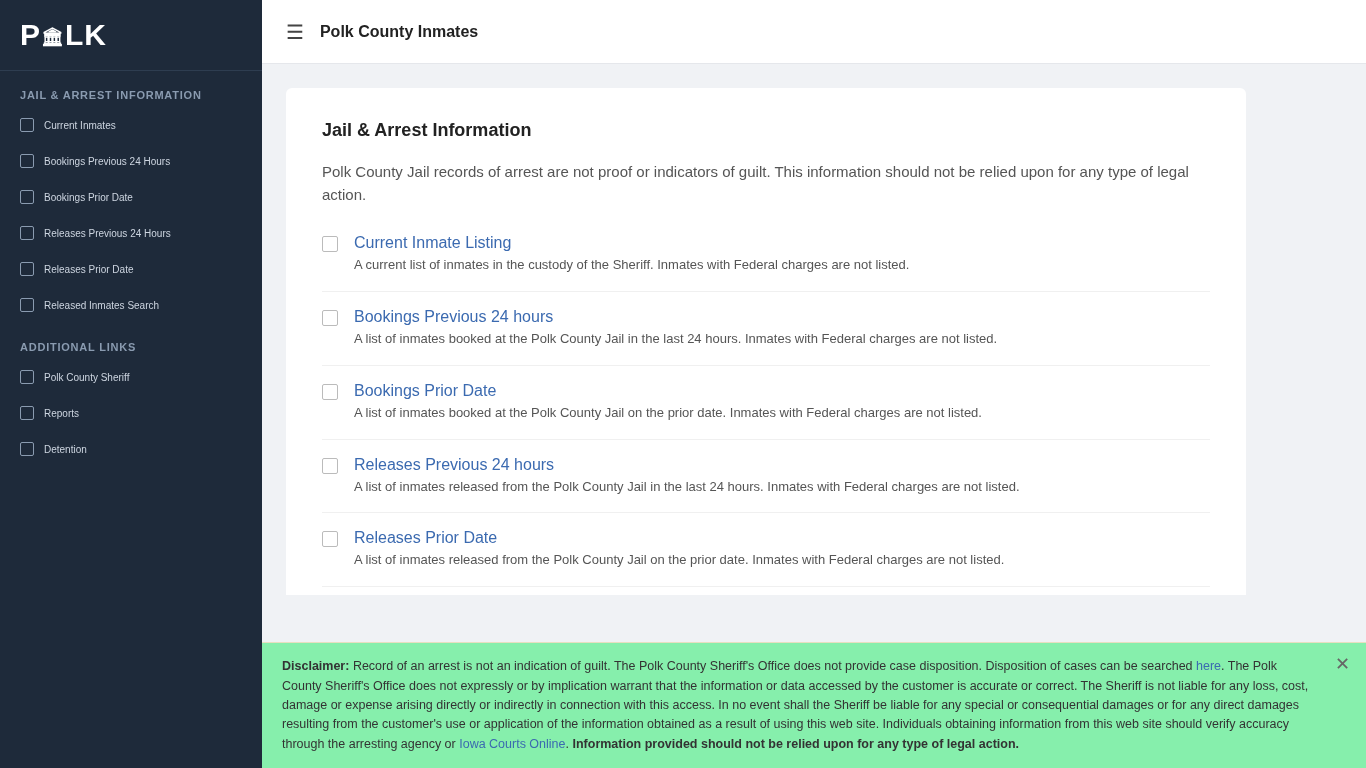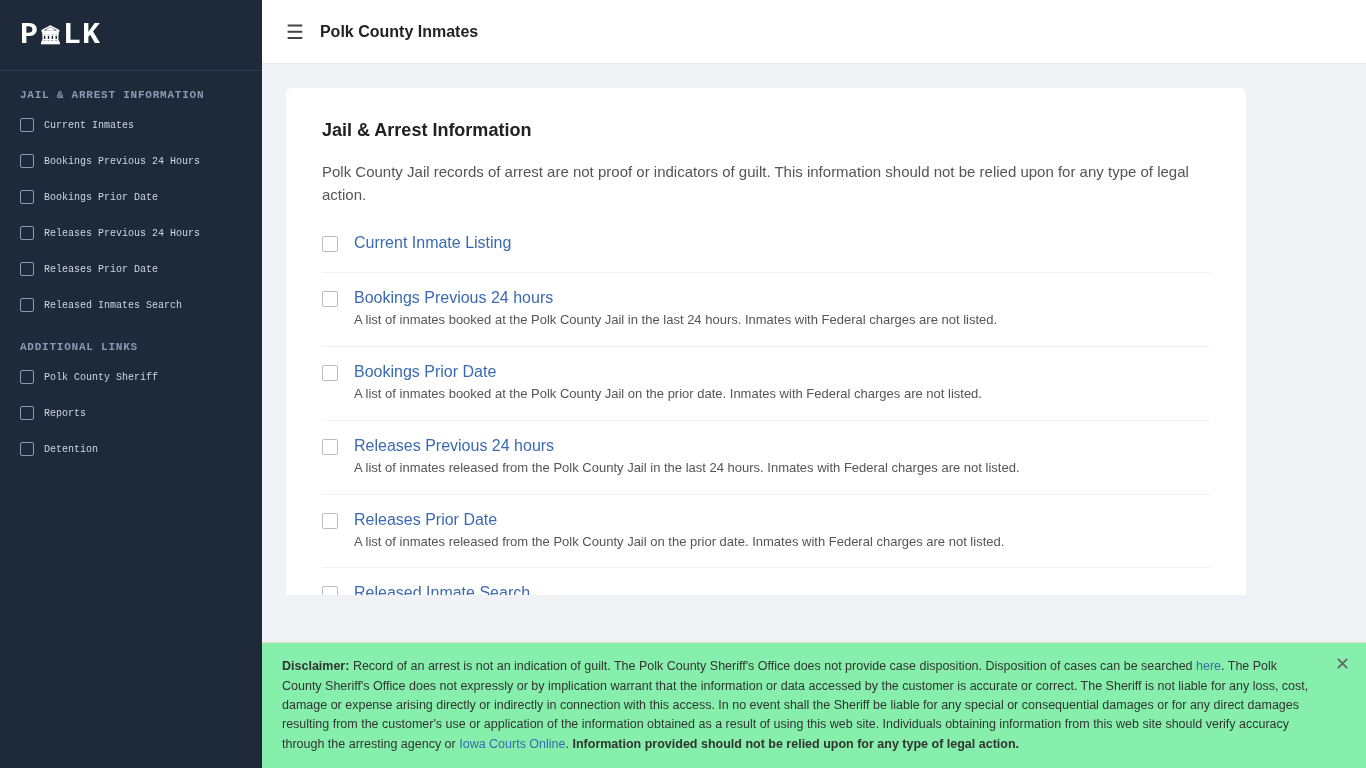--- a/index.html
+++ b/index.html
@@ -10,21 +10,20 @@
     
     .sidebar {
       width: 262px;
       min-width: 262px;
       background-color: #1e2a3a;
       color: #cdd5e0;
       display: flex;
       flex-direction: column;
       overflow-y: auto;
       height: 100vh;
-      font-family: Liberation Mono, monospace;
     }
     .sidebar-logo {
       padding: 18px 20px 18px 20px;
       display: flex;
       align-items: center;
       border-bottom: 1px solid #2e3d50;
     }
     .sidebar-section-label {
       font-size: 11px;
       font-weight: 600;
@@ -231,20 +230,21 @@
 
     <div class="content-area">
       <div class="content-card">
         <div class="card-title">Jail &amp; Arrest Information</div>
         <div class="card-disclaimer">Polk County Jail records of arrest are not proof or indicators of guilt. This information should not be relied upon for any type of legal action.</div>
         <div class="info-list" id="info-list-container">
             <div class="info-item">
               <div class="item-checkbox"></div>
               <div class="item-content">
                 <a class="item-link">Current Inmate Listing</a>
+                <div class="item-desc">A current list of inmates in the custody of the Sheriff. Inmates with Federal charges are not listed.</div>
               </div>
             </div>
             <div class="info-item">
               <div class="item-checkbox"></div>
               <div class="item-content">
                 <a class="item-link">Bookings Previous 24 hours</a>
                 <div class="item-desc">A list of inmates booked at the Polk County Jail in the last 24 hours. Inmates with Federal charges are not listed.</div>
               </div>
             </div>
             <div class="info-item">

